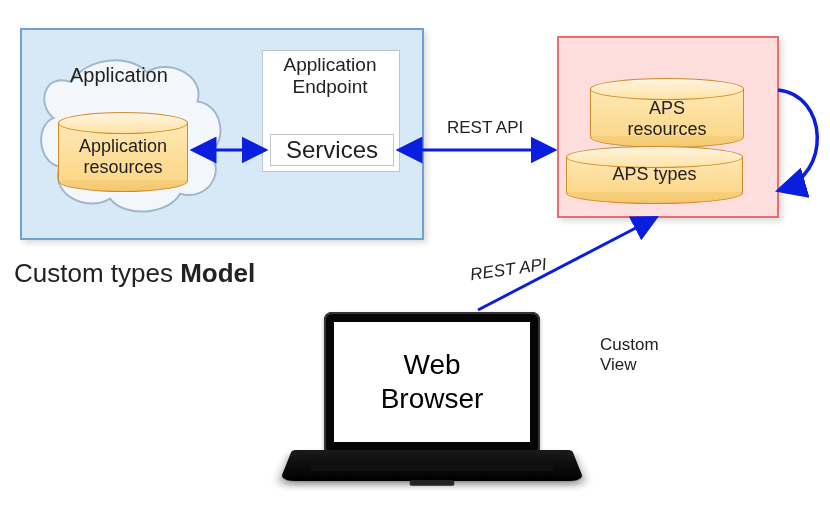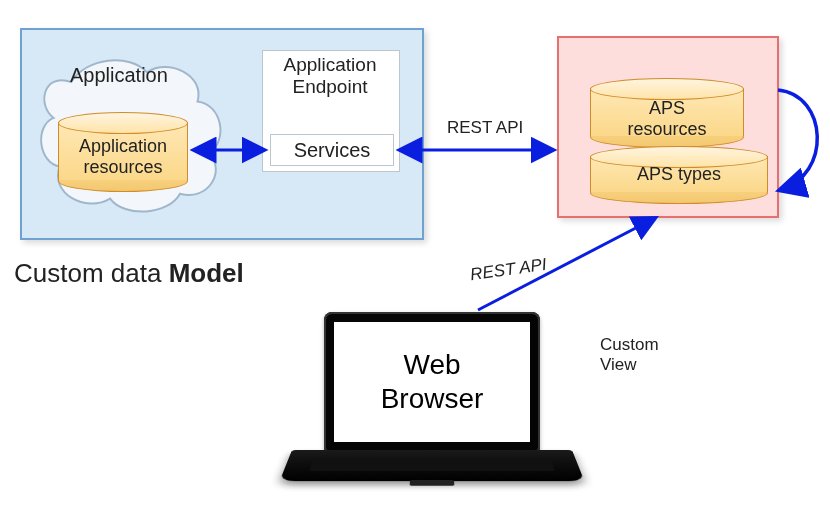--- a/index.html
+++ b/index.html
@@ -87,21 +87,21 @@
     line-height: 1.15;
   }
   .services-box {
     left: 270px; top: 134px;
     width: 122px; height: 30px;
     background: #fff;
     border: 1.5px solid #bcc6cf;
     display: flex;
     align-items: center;
     justify-content: center;
-    font-size: 20px;
+    font-size: 24px;
     color: #222;
   }
 
   
   .model-caption {
     left: 14px; top: 258px;
     font-size: 26px;
     color: #222;
   }
   .model-caption b { font-weight: 700; }
@@ -232,34 +232,34 @@
   </div>
 
   <div class="abs endpoint-box"></div>
   <div class="abs endpoint-title" style="white-space:pre-line;">Application
 Endpoint</div>
   <div class="abs services-box">
     <span>Services</span>
   </div>
 
   <div class="abs model-caption">
-    <span>Custom data </span><b>Model</b>
+    <span>Custom types </span><b>Model</b>
   </div>
 
   <div class="abs aps-box"></div>
 
   <div class="cylinder" style="left:590px; top:78px; width:154px; height:68px;">
     <div class="cyl-bot" style="top:48px; height:20px;"></div>
     <div class="cyl-body" style="top:10px; height:48px;"></div>
     <div class="cyl-top" style="top:0; height:20px;"></div>
     <div class="cyl-label" style="top:20px; white-space:pre-line;">APS
 resources</div>
   </div>
 
-  <div class="cylinder" style="left:590px; top:146px; width:138px; height:56px;padding-left:40px;">
+  <div class="cylinder" style="left:566px; top:146px; width:177px; height:56px;">
     <div class="cyl-bot" style="top:36px; height:20px;"></div>
     <div class="cyl-body" style="top:10px; height:36px;"></div>
     <div class="cyl-top" style="top:0; height:20px;"></div>
     <div class="cyl-label" style="top:18px;">APS types</div>
   </div>
 
   <div class="abs rest-label rest1">REST API</div>
   <div class="abs rest-label rest2">REST API</div>
 
   <div class="abs laptop">

